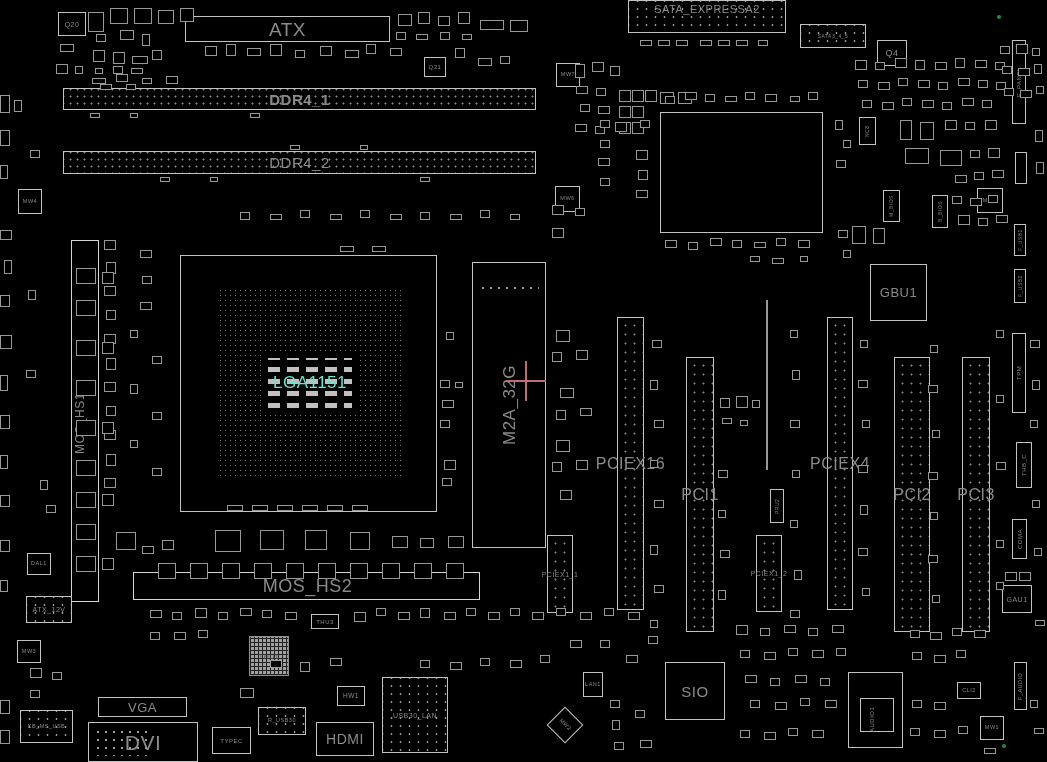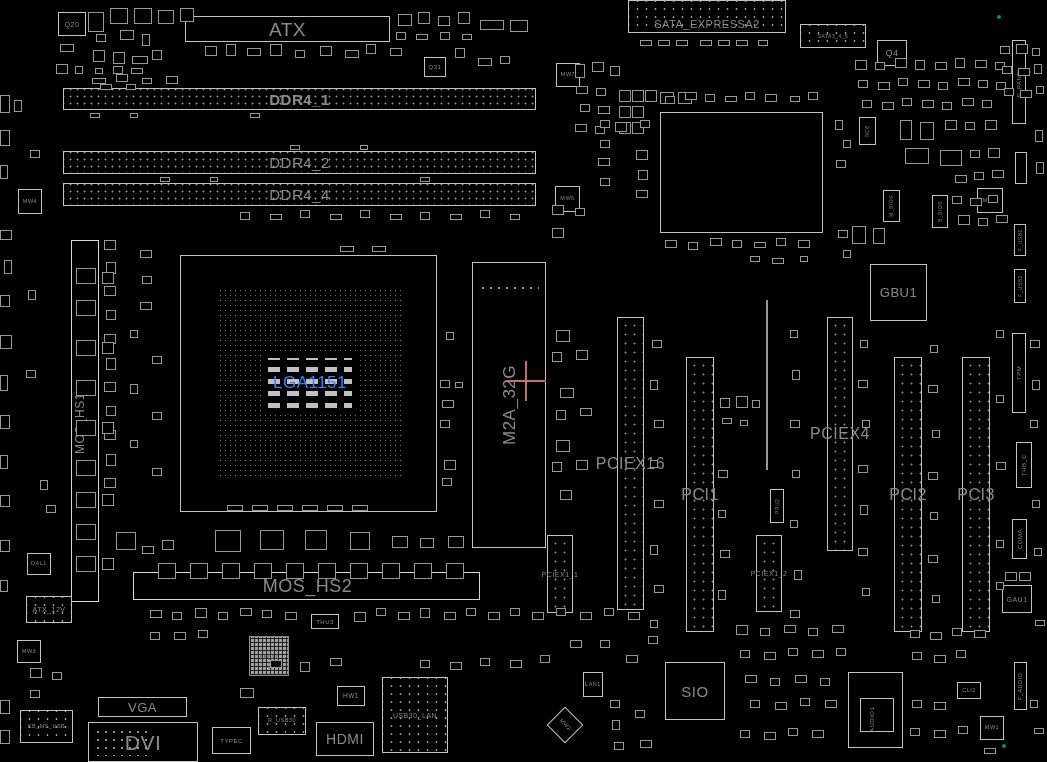--- a/index.html
+++ b/index.html
@@ -19,81 +19,78 @@
   .t-pinfield{background-image:radial-gradient(circle,#777 0.7px,transparent 1px);background-size:5px 5px;}
   .t-blackbox{background:#000;}
   .t-capgrid{background-image:repeating-linear-gradient(0deg,transparent 0,transparent 5px,#000 5px,#000 12px),
                               repeating-linear-gradient(90deg,#c0c0c0 0,#c0c0c0 12px,#000 12px,#000 19px);}
   .t-label{background:transparent;}
   .t-crosshair::before{content:"";position:absolute;left:50%;top:0;width:2px;height:100%;background:var(--hl);margin-left:-1px;}
   .t-crosshair::after{content:"";position:absolute;top:50%;left:0;height:2px;width:100%;background:var(--hl);margin-top:-1px;}
   .lbl{position:absolute;inset:0;display:flex;align-items:center;justify-content:center;
        color:#8a8a8a;white-space:nowrap;line-height:1;pointer-events:none;letter-spacing:0.5px;}
   .lbl.vert{writing-mode:vertical-rl;transform:rotate(180deg);}
-  .lbl.top{align-items:flex-start;padding-top:18px;}
+  .lbl.top{align-items:flex-start;padding-top:3px;}
   .passive{position:absolute;border:1px solid #989898;box-sizing:border-box;background:#000;}
   .led{position:absolute;width:4px;height:4px;border-radius:50%;background:var(--led);}
 </style>
 </head>
 <body>
 
 <div id="board">
     <div class="comp t-conn" style="left: 185px; top: 16px; width: 205px; height: 26px;">
       <span class="lbl" style="font-size: 19px;">ATX</span>
     </div>
     <div class="comp t-slot-h" style="left: 63px; top: 88px; width: 473px; height: 22px;">
       <span class="lbl" style="font-size: 15px; font-weight: bold;">DDR4_1</span>
     </div>
     <div class="comp t-slot-h" style="left: 63px; top: 151px; width: 473px; height: 23px;">
       <span class="lbl" style="font-size: 15px;">DDR4_2</span>
     </div>
-    <div class="comp t-slot-h" style="left: 63px; top: 183px; width: 473px; height: 23px;">
-      <span class="lbl" style="font-size: 15px;">DDR4_4</span>
-    </div>
     <div class="comp t-conn-dots" style="left: 628px; top: 0px; width: 158px; height: 33px;">
       <span class="lbl top" style="font-size: 11px;">SATA_EXPRESSA2</span>
     </div>
     <div class="comp t-conn-dots" style="left: 800px; top: 24px; width: 66px; height: 24px;">
       <span class="lbl" style="font-size: 5px;">SATA3_4_5</span>
     </div>
     <div class="comp t-conn" style="left: 877px; top: 40px; width: 30px; height: 26px;">
       <span class="lbl" style="font-size: 9px;">Q4</span>
     </div>
     <div class="comp t-conn" style="left: 58px; top: 12px; width: 28px; height: 24px;">
       <span class="lbl" style="font-size: 7px;">Q20</span>
     </div>
     <div class="comp t-conn" style="left: 424px; top: 57px; width: 22px; height: 20px;">
       <span class="lbl" style="font-size: 6px;">Q31</span>
     </div>
     <div class="comp t-conn" style="left: 180px; top: 255px; width: 257px; height: 257px;"></div>
     <div class="comp t-pinfield" style="left: 218px; top: 288px; width: 186px; height: 192px;"></div>
     <div class="comp t-blackbox" style="left: 262px; top: 352px; width: 96px; height: 62px;"></div>
     <div class="comp t-capgrid" style="left: 268px; top: 358px; width: 84px; height: 50px;"></div>
     <div class="comp t-label" style="left: 255px; top: 372px; width: 110px; height: 20px;">
-      <span class="lbl" style="font-size: 17px; color: #3b82f6;">LGA1151</span>
+      <span class="lbl" style="font-size: 17px; color: #5eead4;">LGA1151</span>
     </div>
     <div class="comp t-conn" style="left: 472px; top: 262px; width: 74px; height: 286px;">
       <span class="lbl vert" style="font-size: 17px;">M2A_32G</span>
     </div>
     <div class="comp t-dots" style="left: 479px; top: 284px; width: 60px; height: 10px;"></div>
     <div class="comp t-crosshair" style="left: 506px; top: 361px; width: 40px; height: 40px;"></div>
     <div class="comp t-conn" style="left: 660px; top: 112px; width: 163px; height: 121px;"></div>
     <div class="comp t-conn" style="left: 870px; top: 264px; width: 57px; height: 57px;">
       <span class="lbl" style="font-size: 13px;">GBU1</span>
     </div>
     <div class="comp t-slot-v" style="left: 617px; top: 317px; width: 27px; height: 293px;">
       <span class="lbl" style="font-size: 16px;">PCIEX16</span>
     </div>
     <div class="comp t-slot-v" style="left: 686px; top: 357px; width: 28px; height: 275px;">
       <span class="lbl" style="font-size: 16px;">PCI1</span>
     </div>
-    <div class="comp t-slot-v" style="left: 827px; top: 317px; width: 26px; height: 234px;">
+    <div class="comp t-slot-v" style="left: 827px; top: 317px; width: 26px; height: 293px;">
       <span class="lbl" style="font-size: 16px;">PCIEX4</span>
     </div>
-    <div class="comp t-slot-v" style="left: 894px; top: 357px; width: 28px; height: 275px;">
+    <div class="comp t-slot-v" style="left: 894px; top: 357px; width: 36px; height: 275px;">
       <span class="lbl" style="font-size: 16px;">PCI2</span>
     </div>
     <div class="comp t-slot-v" style="left: 962px; top: 357px; width: 28px; height: 275px;">
       <span class="lbl" style="font-size: 16px;">PCI3</span>
     </div>
     <div class="comp t-slot-v" style="left: 547px; top: 535px; width: 26px; height: 78px;">
       <span class="lbl" style="font-size: 7px;">PCIEX1_1</span>
     </div>
     <div class="comp t-slot-v" style="left: 756px; top: 535px; width: 26px; height: 77px;">
       <span class="lbl" style="font-size: 7px;">PCIEX1_2</span>

